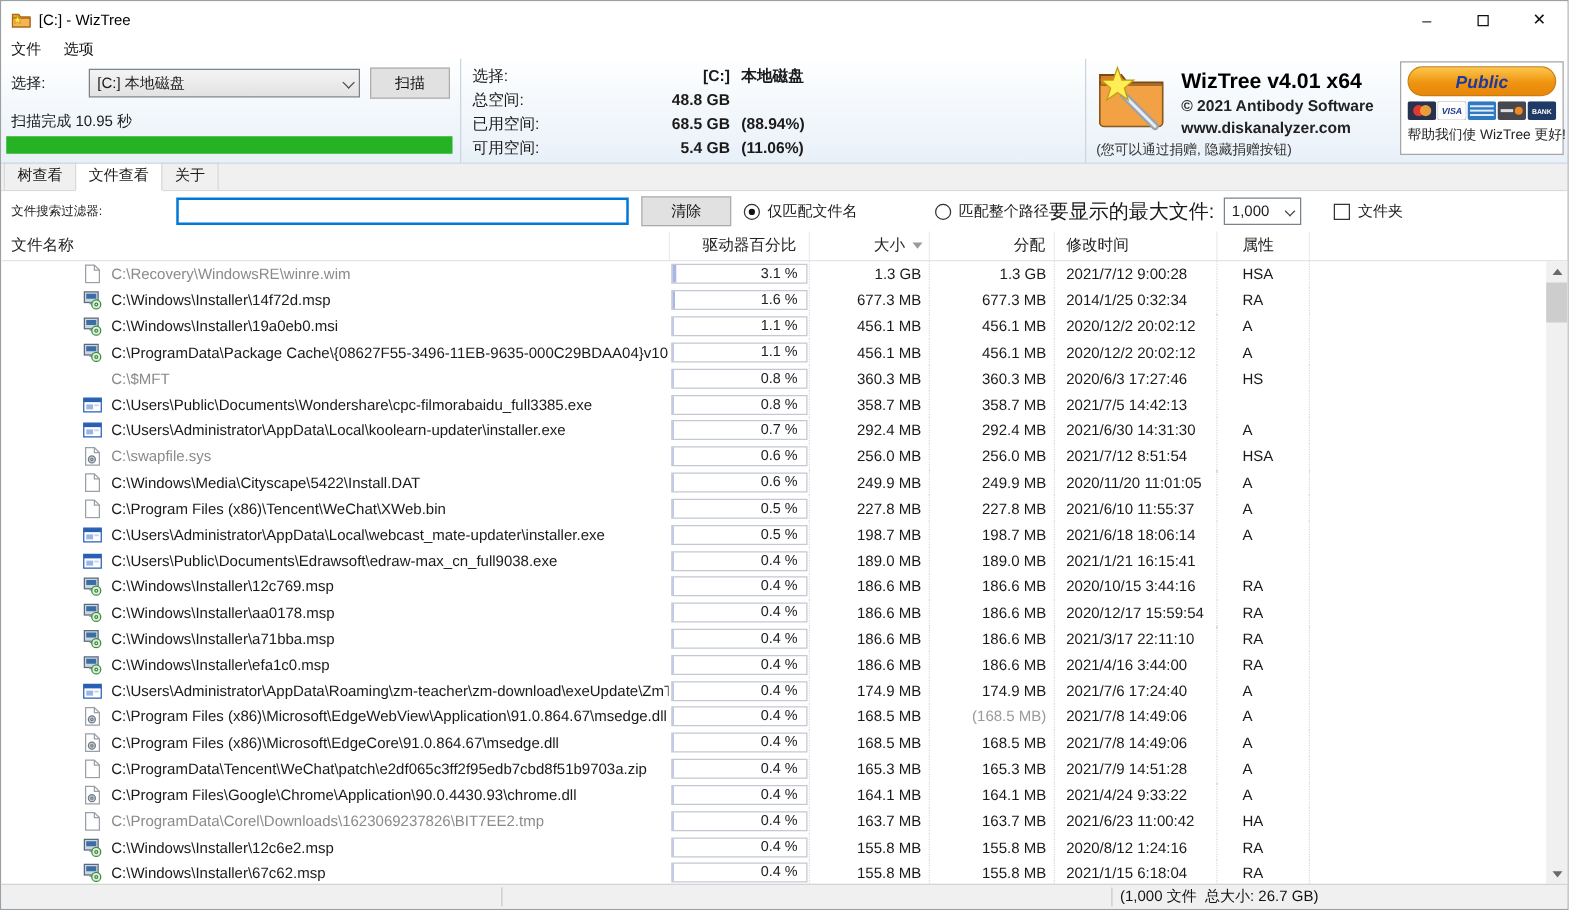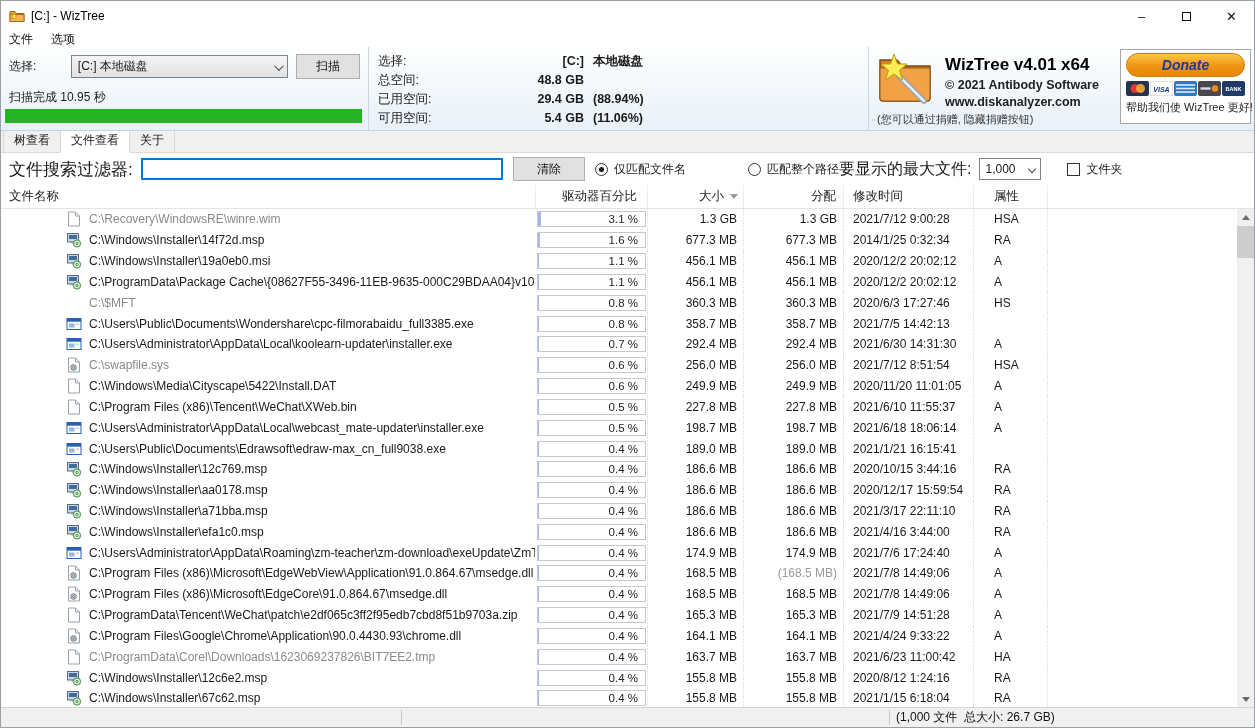--- a/index.html
+++ b/index.html
@@ -51,21 +51,21 @@
   .cards svg { display:block; }
   .donate-caption { font-size:11px; color:#222; margin-top:4px; white-space:nowrap; }
 
   
   .tabstrip { height:22px; flex:none; background:#f0f0f0; display:flex; align-items:flex-end; padding-left:2px; border-bottom:1px solid #d9d9d9; }
   .tab { padding:3px 10px 3px; border:1px solid #d9d9d9; border-bottom:none; background:#f0f0f0; font-size:12px; margin-right:-1px; }
   .tab.active { background:#fff; padding-top:5px; margin-bottom:-1px; border-bottom:1px solid #fff; }
 
   
   .filterrow { height:32px; flex:none; background:#fff; display:flex; align-items:center; padding-left:8px; }
-  .filter-label { width:132px; font-size:17px; }
+  .filter-label { width:132px; font-size:10px; }
   .search-input { width:362px; height:22px; border:2px solid #0078d7; padding:0 4px; font-size:12px; outline:none; font-family:inherit; }
   .btn-clear { width:72px; height:24px; margin-left:10px; }
   .radio-wrap { display:flex; align-items:center; margin-left:10px; }
   .radio { width:13px; height:13px; border:1px solid #333; border-radius:50%; background:#fff; margin-right:6px; position:relative; flex:none; }
   .radio.sel::after { content:""; position:absolute; left:3px; top:3px; width:5px; height:5px; border-radius:50%; background:#111; }
   .radio2 { margin-left:62px; }
   .max-label { font-size:16px; }
   .mini-select { width:62px; height:22px; border:1px solid #7a838c; background:#fff; display:flex; align-items:center; padding:0 5px; position:relative; margin-left:8px; font-size:12px;text-align:right; }
   .mini-select .chev { position:absolute; right:5px; top:7px; width:6px; height:6px; border-right:1px solid #444; border-bottom:1px solid #444; transform:rotate(45deg); }
   .chk-wrap { display:flex; align-items:center; margin-left:26px; }
@@ -162,21 +162,21 @@
           <span class="di-value">[C:]</span>
           <span class="di-extra">本地磁盘</span>
         </div>
         <div class="di-row">
           <span class="di-label">总空间:</span>
           <span class="di-value">48.8 GB</span>
           <span class="di-extra"></span>
         </div>
         <div class="di-row">
           <span class="di-label">已用空间:</span>
-          <span class="di-value">29.4 GB</span>
+          <span class="di-value">68.5 GB</span>
           <span class="di-extra">(88.94%)</span>
         </div>
         <div class="di-row">
           <span class="di-label">可用空间:</span>
           <span class="di-value">5.4 GB</span>
           <span class="di-extra">(11.06%)</span>
         </div>
       </div>
 
     <div class="sec sec-brand">
@@ -191,21 +191,21 @@
           </svg>
         </span>
         <div class="brand-text">
           <div class="brand-title">WizTree v4.01 x64</div>
           <div class="brand-line">© 2021 Antibody Software</div>
           <div class="brand-line">www.diskanalyzer.com</div>
         </div>
       </div>
       <div class="brand-hint">(您可以通过捐赠, 隐藏捐赠按钮)</div>
       <div class="donate-box">
-        <div class="donate-btn">Donate</div>
+        <div class="donate-btn">Public</div>
         <div class="cards" id="cards">
             <span>
               <svg width="23" height="15" viewBox="0 0 23 15">
                 <rect width="23" height="15" rx="2" fill="#26324e"></rect>
                 <circle cx="9" cy="7.5" r="4.5" fill="#e03a2f"></circle>
                 <circle cx="14.5" cy="7.5" r="4.5" fill="#f4a63a" fill-opacity="0.92"></circle>
               </svg>
             </span>
             <span>
               <svg width="23" height="15" viewBox="0 0 23 15">

